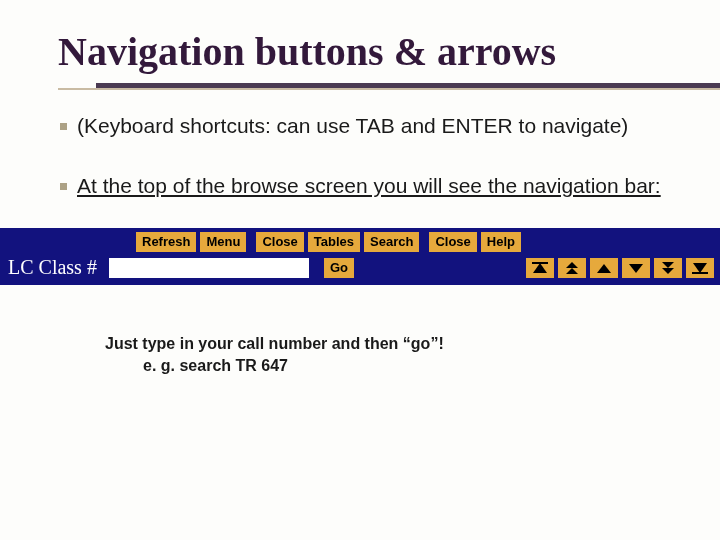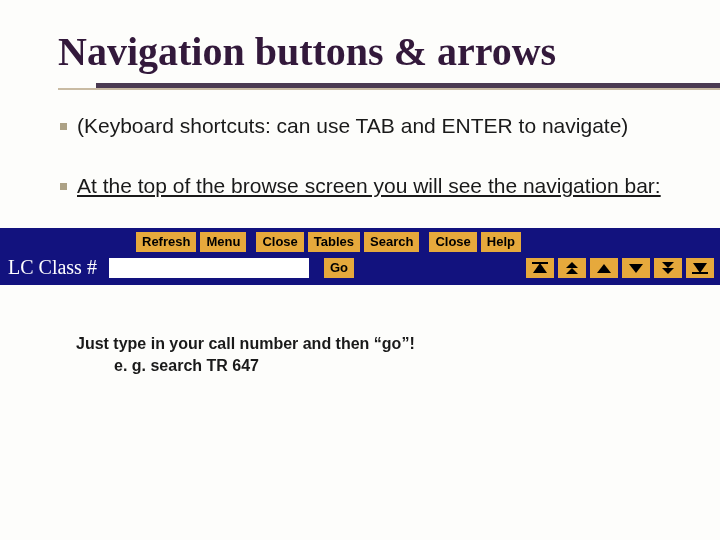--- a/index.html
+++ b/index.html
@@ -16,21 +16,21 @@
   .navbar { background: #12127e; padding: 4px 6px 6px 6px; display: flex; flex-direction: column; gap: 4px; }
   .nav-row { display: flex; align-items: center; gap: 4px; }
   .nav-row.top { padding-left: 130px; }
   .nav-btn { background: #e6a93c; color: #000; font-family: Arial, sans-serif; font-weight: bold; font-size: 13px; padding: 2px 6px; border: none; height: 20px; line-height: 16px; }
   .lc-label { color: #fff; font-family: "Times New Roman", serif; font-size: 20px; padding: 0 8px 0 2px; }
   .lc-input { background: #fff; border: none; height: 20px; width: 200px; }
   .spacer { flex: 1; }
   .arrow-btn { background: #e6a93c; width: 28px; height: 20px; display: inline-flex; align-items: center; justify-content: center; }
   .arrow-btn svg { width: 18px; height: 14px; }
 
-  .after-text { font-size: 16px; font-weight: bold; color: #1a1a1a; margin-left: 76px; margin-top: 48px; line-height: 1.4; }
+  .after-text { font-size: 16px; font-weight: bold; color: #1a1a1a; margin-left: 105px; margin-top: 48px; line-height: 1.4; }
   .after-text .indent { margin-left: 38px; }
   .after-text.p4 { margin-top: 18px; }
 </style>
 </head>
 <body>
 <div class="slide">
 
   <h1 class="title">Navigation buttons &amp; arrows</h1>
   <div class="rule-dark"></div>
   <div class="rule-light"></div>

